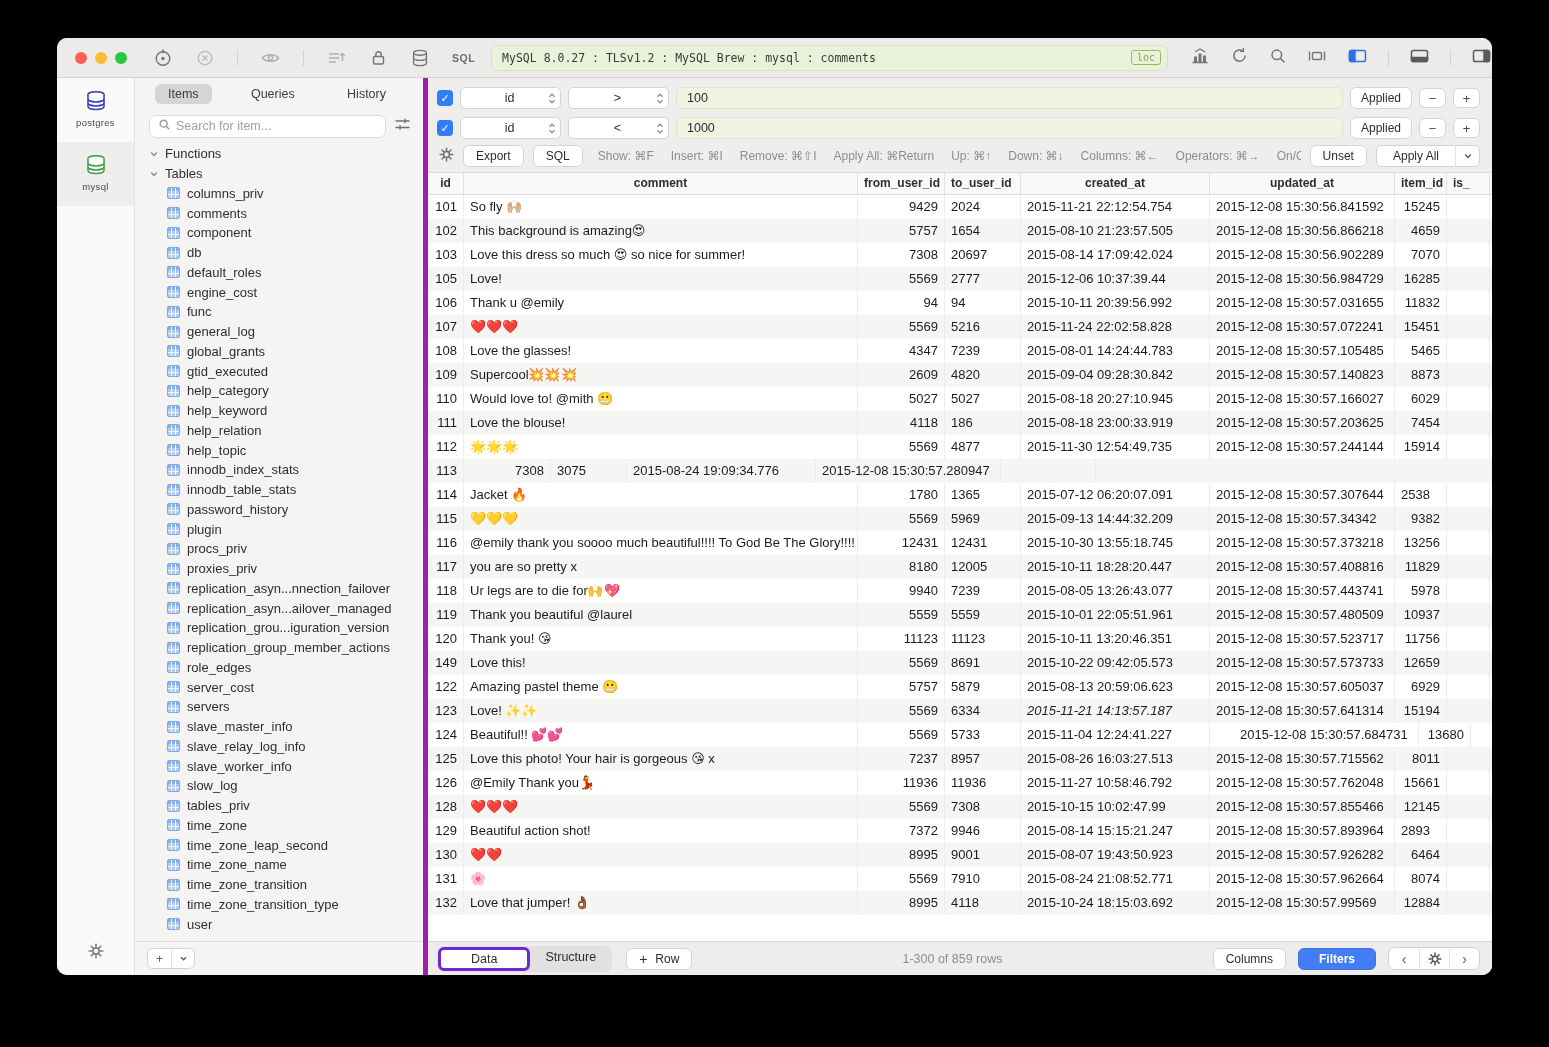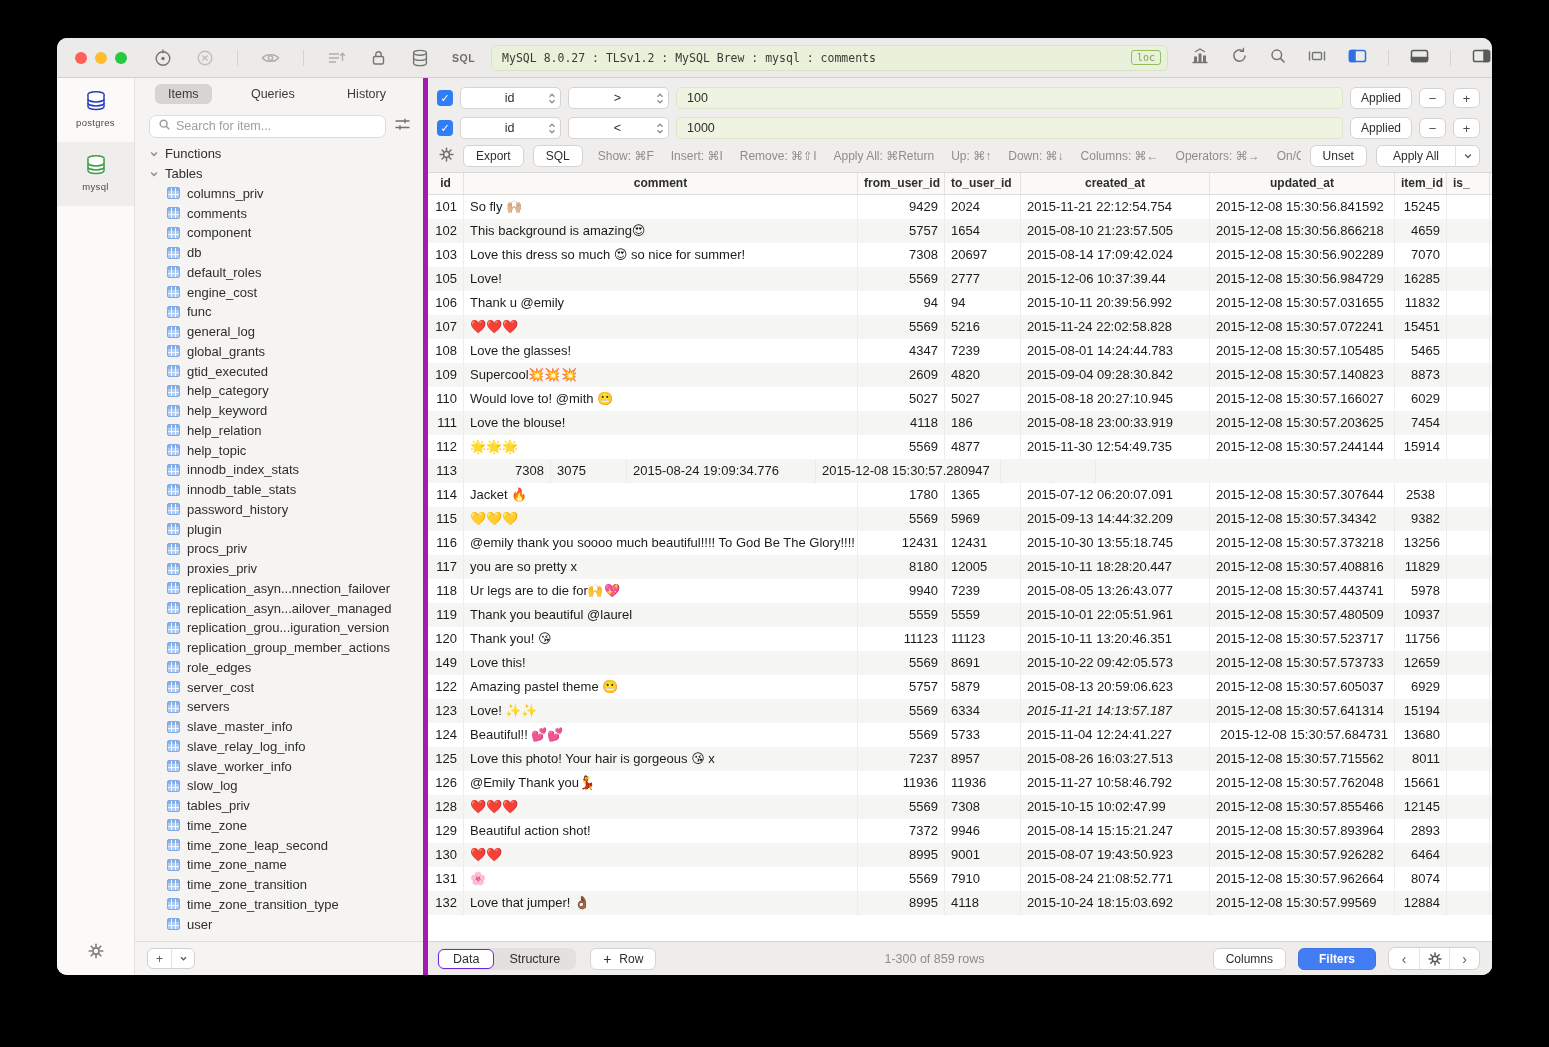--- a/index.html
+++ b/index.html
@@ -79,21 +79,21 @@
   .grid-body { flex:1; min-height:0; overflow:hidden; background:#fff; }
   .tr { height:24px; display:flex; }
   .tr:nth-child(even) { background:#f5f5f4; }
   .td { font-size:13px; color:#1c1c1a; line-height:24px; border-right:1px solid #eeedec; overflow:hidden; white-space:nowrap;
         padding:0 6px; flex:0 0 auto; }
 
   
   .bottombar { height:34px; flex:0 0 34px; background:#eeedeb; border-top:1px solid #d6d5d3; display:flex; align-items:center; padding:0 12px 0 9px; }
   .seg { display:flex; background:#e2e1df; border-radius:7px; padding:1px; }
   .seg .seg-item { font-size:12.5px; color:#2e2e2c; padding:3px 15px; border-radius:6px; }
-  .seg .seg-item.active { background:#fff; border:1px solid #6d28d9; padding:2px 14px; }
+  .seg .seg-item.active { background:#fff; border:3px solid #6d28d9; padding:2px 30px; }
   .rowbtn { margin-left:14px; }
   .count { flex:1; text-align:center; font-size:12.5px; color:#8d8d8b; }
   .filters-btn { background:#437df4; border-color:#3c74e8; color:#fff; font-weight:bold; padding:0 20px; }
   .nav-seg { display:flex; border:1px solid #d2d1cf; border-radius:7px; background:#fff; height:23px; overflow:hidden; margin-left:12px; }
   .nav-seg > div { width:30px; display:flex; align-items:center; justify-content:center; font-size:14px; color:#5a5a58; }
   .nav-seg > div + div { border-left:1px solid #e6e5e3; } .gap12 { width:12px; }
 </style>
 </head>
 <body>
 
@@ -869,21 +869,21 @@
             <div class="td" style="width: 52px; text-align: left; margin-top: 20px;">8037</div>
             <div class="td" style="width: 43px; text-align: left;"></div>
           </div>
           <div class="tr">
             <div class="td" style="width: 36px; text-align: right;">114</div>
             <div class="td" style="width: 394px; text-align: left;">Jacket 🔥</div>
             <div class="td" style="width: 87px; text-align: right;">1780</div>
             <div class="td" style="width: 76px; text-align: left;">1365</div>
             <div class="td" style="width: 189px; text-align: left;">2015-07-12 06:20:07.091</div>
             <div class="td" style="width: 185px; text-align: left;">2015-12-08 15:30:57.307644</div>
-            <div class="td" style="width: 52px; text-align: center;">2538</div>
+            <div class="td" style="width: 52px; text-align: left;">2538</div>
             <div class="td" style="width: 43px; text-align: left;"></div>
           </div>
           <div class="tr">
             <div class="td" style="width: 36px; text-align: right;">115</div>
             <div class="td" style="width: 394px; text-align: left;">💛💛💛</div>
             <div class="td" style="width: 87px; text-align: right;">5569</div>
             <div class="td" style="width: 76px; text-align: left;">5969</div>
             <div class="td" style="width: 189px; text-align: left;">2015-09-13 14:44:32.209</div>
             <div class="td" style="width: 185px; text-align: left;">2015-12-08 15:30:57.34342</div>
             <div class="td" style="width: 52px; text-align: right;">9382</div>
@@ -968,21 +968,21 @@
             <div class="td" style="width: 185px; text-align: left;">2015-12-08 15:30:57.641314</div>
             <div class="td" style="width: 52px; text-align: right;">15194</div>
             <div class="td" style="width: 43px; text-align: left;"></div>
           </div>
           <div class="tr">
             <div class="td" style="width: 36px; text-align: right;">124</div>
             <div class="td" style="width: 394px; text-align: left;">Beautiful!! 💕💕</div>
             <div class="td" style="width: 87px; text-align: right;">5569</div>
             <div class="td" style="width: 76px; text-align: left;">5733</div>
             <div class="td" style="width: 189px; text-align: left;">2015-11-04 12:24:41.227</div>
-            <div class="td" style="width: 185px; text-align: right;">2015-12-08 15:30:57.684731</div>
+            <div class="td" style="width: 185px; text-align: left; margin-left: 24px;">2015-12-08 15:30:57.684731</div>
             <div class="td" style="width: 52px; text-align: right;">13680</div>
             <div class="td" style="width: 43px; text-align: left;"></div>
           </div>
           <div class="tr">
             <div class="td" style="width: 36px; text-align: right;">125</div>
             <div class="td" style="width: 394px; text-align: left;">Love this photo! Your hair is gorgeous 😘 x</div>
             <div class="td" style="width: 87px; text-align: right;">7237</div>
             <div class="td" style="width: 76px; text-align: left;">8957</div>
             <div class="td" style="width: 189px; text-align: left;">2015-08-26 16:03:27.513</div>
             <div class="td" style="width: 185px; text-align: left;">2015-12-08 15:30:57.715562</div>
@@ -1009,21 +1009,21 @@
             <div class="td" style="width: 52px; text-align: right;">12145</div>
             <div class="td" style="width: 43px; text-align: left;"></div>
           </div>
           <div class="tr">
             <div class="td" style="width: 36px; text-align: right;">129</div>
             <div class="td" style="width: 394px; text-align: left;">Beautiful action shot!</div>
             <div class="td" style="width: 87px; text-align: right;">7372</div>
             <div class="td" style="width: 76px; text-align: left;">9946</div>
             <div class="td" style="width: 189px; text-align: left;">2015-08-14 15:15:21.247</div>
             <div class="td" style="width: 185px; text-align: left;">2015-12-08 15:30:57.893964</div>
-            <div class="td" style="width: 52px; text-align: right;">2893</div>
+            <div class="td" style="width: 52px; text-align: left;">2893</div>
             <div class="td" style="width: 43px; text-align: left;"></div>
           </div>
           <div class="tr">
             <div class="td" style="width: 36px; text-align: right;">130</div>
             <div class="td" style="width: 394px; text-align: left;">❤️❤️</div>
             <div class="td" style="width: 87px; text-align: right;">8995</div>
             <div class="td" style="width: 76px; text-align: left;">9001</div>
             <div class="td" style="width: 189px; text-align: left;">2015-08-07 19:43:50.923</div>
             <div class="td" style="width: 185px; text-align: left;">2015-12-08 15:30:57.926282</div>
             <div class="td" style="width: 52px; text-align: right;">6464</div>

